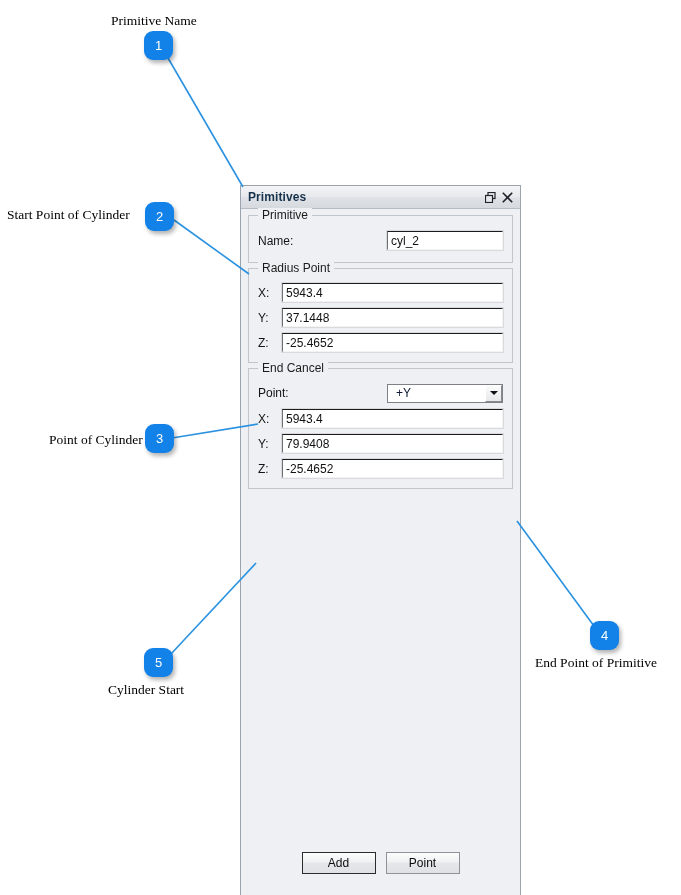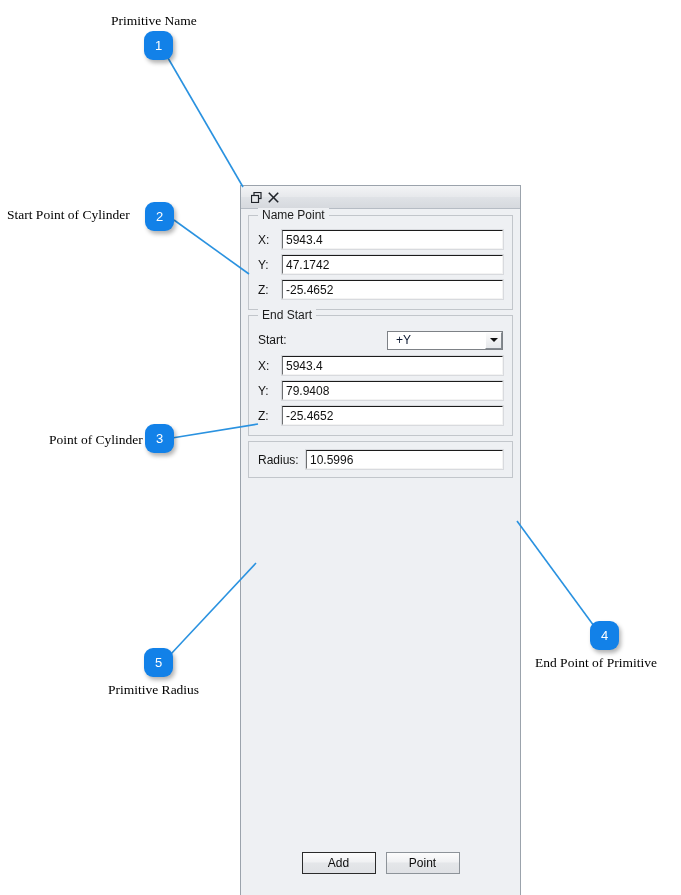--- a/index.html
+++ b/index.html
@@ -241,66 +241,79 @@
 
 <div class="anno-label" style="left:7px; top:207px;">Start Point of Cylinder</div>
 <div class="anno-marker" style="left:145px; top:202px;">2</div>
 
 <div class="anno-label" style="left:49px; top:432px;">Point of Cylinder</div>
 <div class="anno-marker" style="left:145px; top:424px;">3</div>
 
 <div class="anno-label" style="left:535px; top:655px;">End Point of Primitive</div>
 <div class="anno-marker" style="left:590px; top:621px;">4</div>
 
-<div class="anno-label" style="left:108px; top:682px;">Primitive Radius</div>
+<div class="anno-label" style="left:108px; top:682px;">Cylinder Start</div>
 <div class="anno-marker" style="left:144px; top:648px;">5</div>
 
 <div id="dialog">
 
   <div class="titlebar">
+    <div class="titlebar-text">Primitives</div>
     <div class="tb-btn">
       <svg width="11" height="11" viewBox="0 0 11 11">
         <rect x="3" y="0.5" width="7" height="6" fill="none" stroke="#20242a" stroke-width="1.2"></rect>
         <rect x="0.5" y="3.5" width="7" height="7" fill="#e7e9ec" stroke="#20242a" stroke-width="1.2"></rect>
       </svg>
     </div>
     <div class="tb-btn">
       <svg width="11" height="11" viewBox="0 0 11 11">
         <line x1="0.8" y1="0.8" x2="10.2" y2="10.2" stroke="#20242a" stroke-width="1.6"></line>
         <line x1="10.2" y1="0.8" x2="0.8" y2="10.2" stroke="#20242a" stroke-width="1.6"></line>
       </svg>
     </div>
   </div>
 
   <div class="dlg-body">
 
+    <fieldset class="group" style="border:none;padding:0;margin:0 0 5px 0;">
+      <div class="group" style="margin:0;">
+        <legend class="gl">Primitive</legend>
+        <div class="group-inner" style="padding:15px 9px 12px 9px;">
+          <div class="field-row">
+            <span class="fl wide">Name:</span>
+            <span style="flex:1"></span>
+            <span class="tin name-input" placeholder="">cyl_2</span>
+          </div>
+        </div>
+      </div>
+    </fieldset>
 
     <div class="group">
-      <legend class="gl">Name Point</legend>
+      <legend class="gl">Radius Point</legend>
       <div class="group-inner" style="padding:14px 9px 10px 9px;">
         <div class="field-row">
           <span class="fl">X:</span>
           <span class="tin">5943.4</span>
         </div>
         <div class="field-row">
           <span class="fl">Y:</span>
-          <span class="tin">47.1742</span>
+          <span class="tin">37.1448</span>
         </div>
         <div class="field-row">
           <span class="fl">Z:</span>
           <span class="tin">-25.4652</span>
         </div>
       </div>
     </div>
 
     <div class="group">
-      <legend class="gl">End Start</legend>
+      <legend class="gl">End Cancel</legend>
       <div class="group-inner" style="padding:14px 9px 10px 9px;">
         <div class="field-row" style="height:20px;margin-bottom:6px;">
-          <span class="fl wide">Start:</span>
+          <span class="fl wide">Point:</span>
           <span style="flex:1"></span>
           <div class="cbx">
             <span class="cbx-val">+Y</span>
             <span class="cbx-arrow">
                 <span class="tri"></span>
               </span>
           </div>
         </div>
         <div class="field-row">
           <span class="fl">X:</span>
@@ -310,28 +323,20 @@
           <span class="fl">Y:</span>
           <span class="tin">79.9408</span>
         </div>
         <div class="field-row">
           <span class="fl">Z:</span>
           <span class="tin">-25.4652</span>
         </div>
       </div>
     </div>
 
-    <div class="group plain">
-      <div class="group-inner">
-        <div class="field-row" style="margin-bottom:0;">
-          <span class="fl radius">Radius:</span>
-          <span class="tin">10.5996</span>
-        </div>
-      </div>
-    </div>
 
     <div class="btn-bar">
       <div class="btn default">Add</div>
       <div class="btn">Point</div>
     </div>
 
   </div>
 </div>
 
 </body></html>

